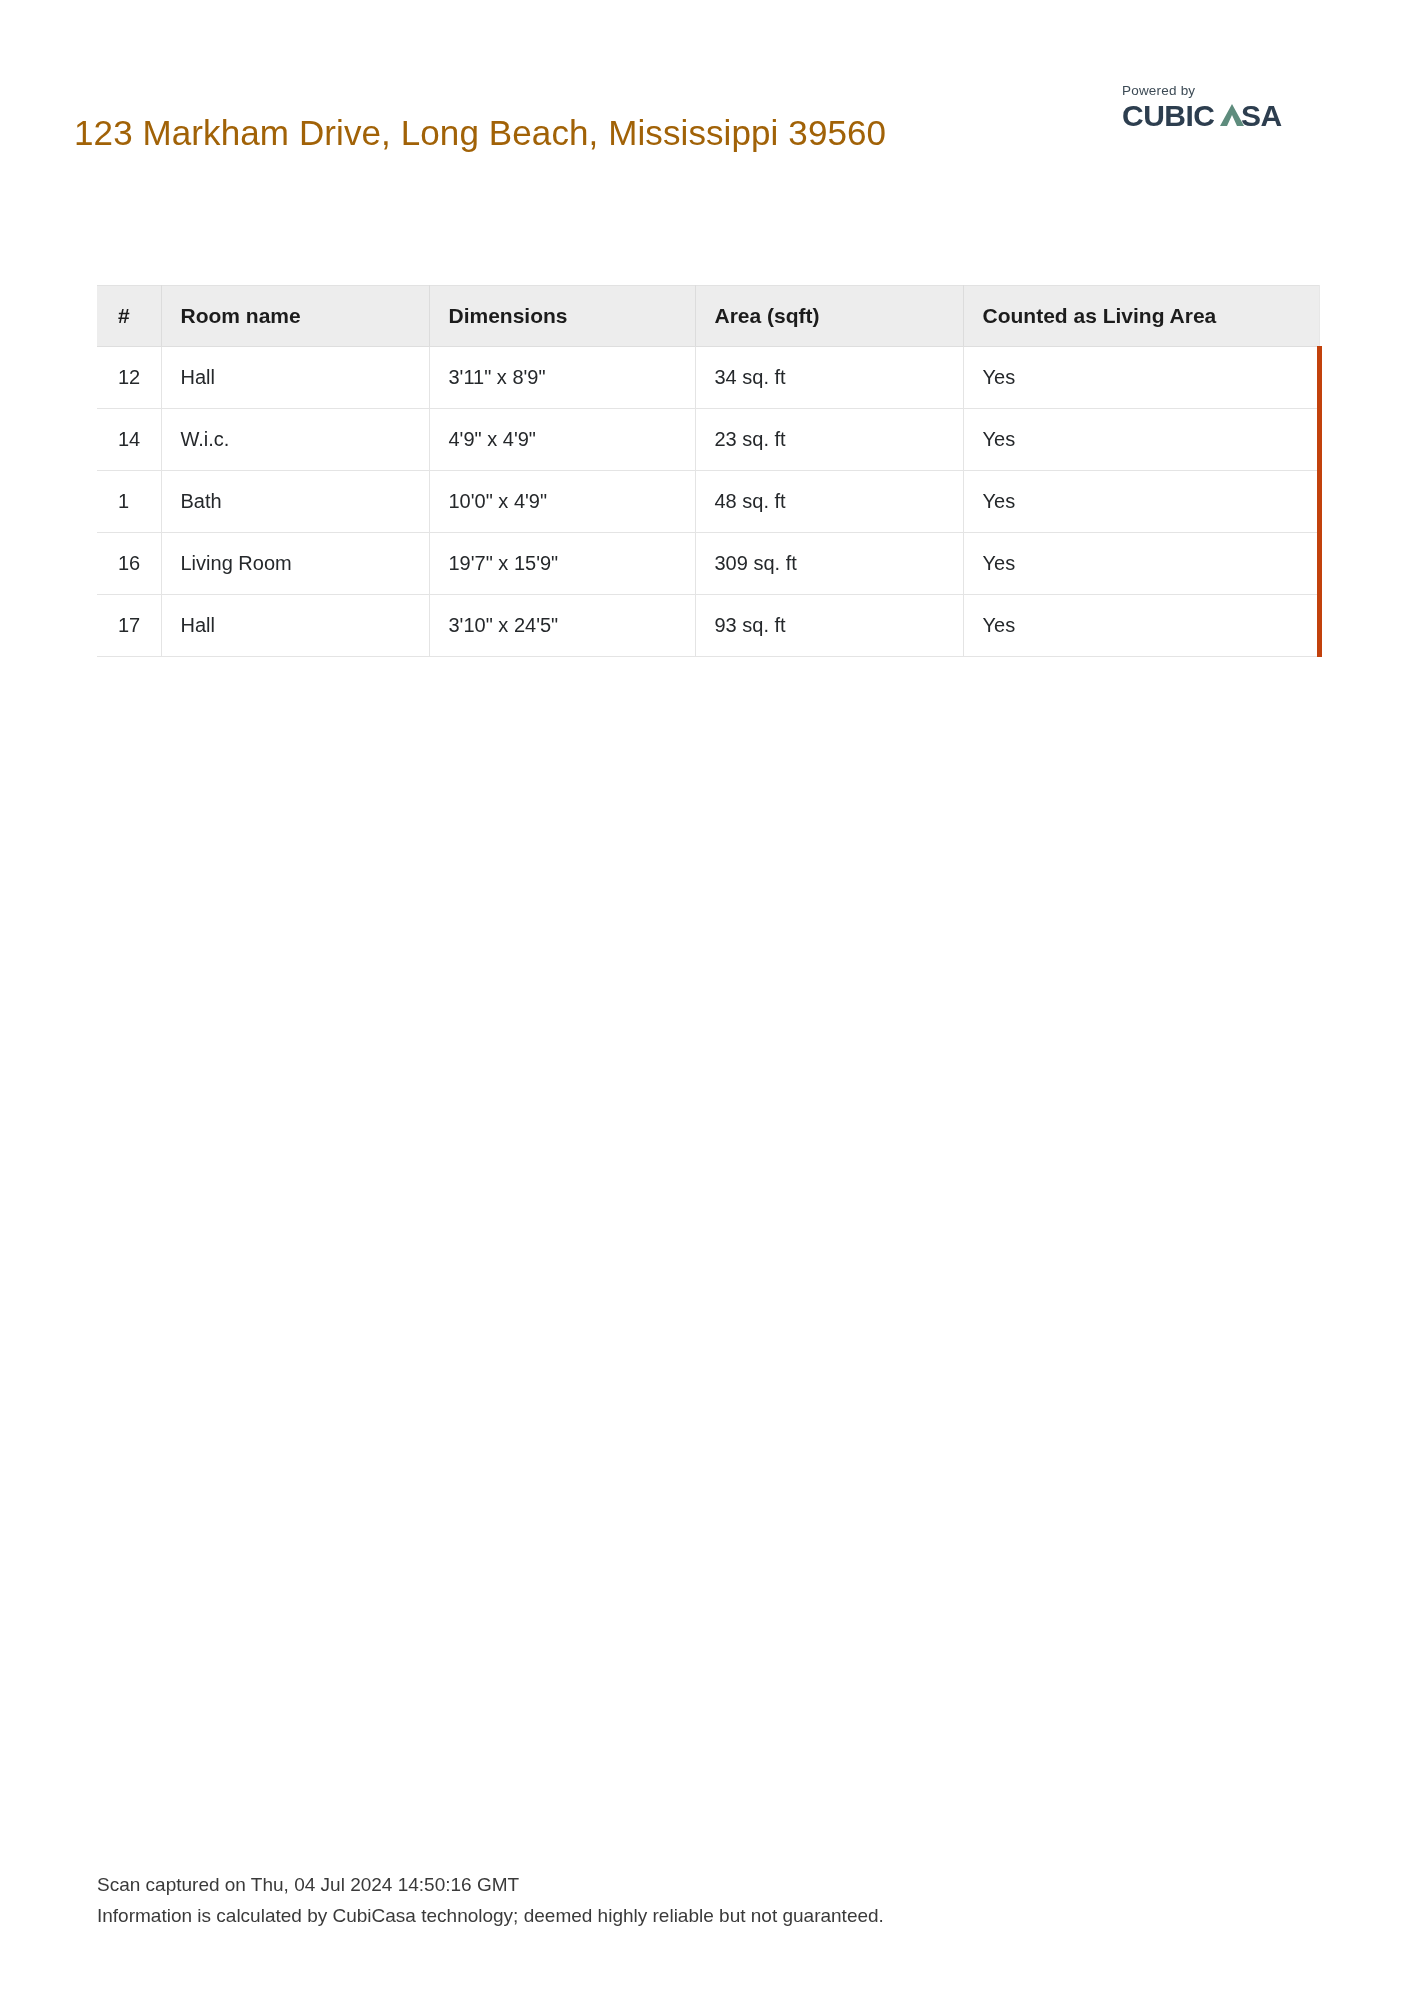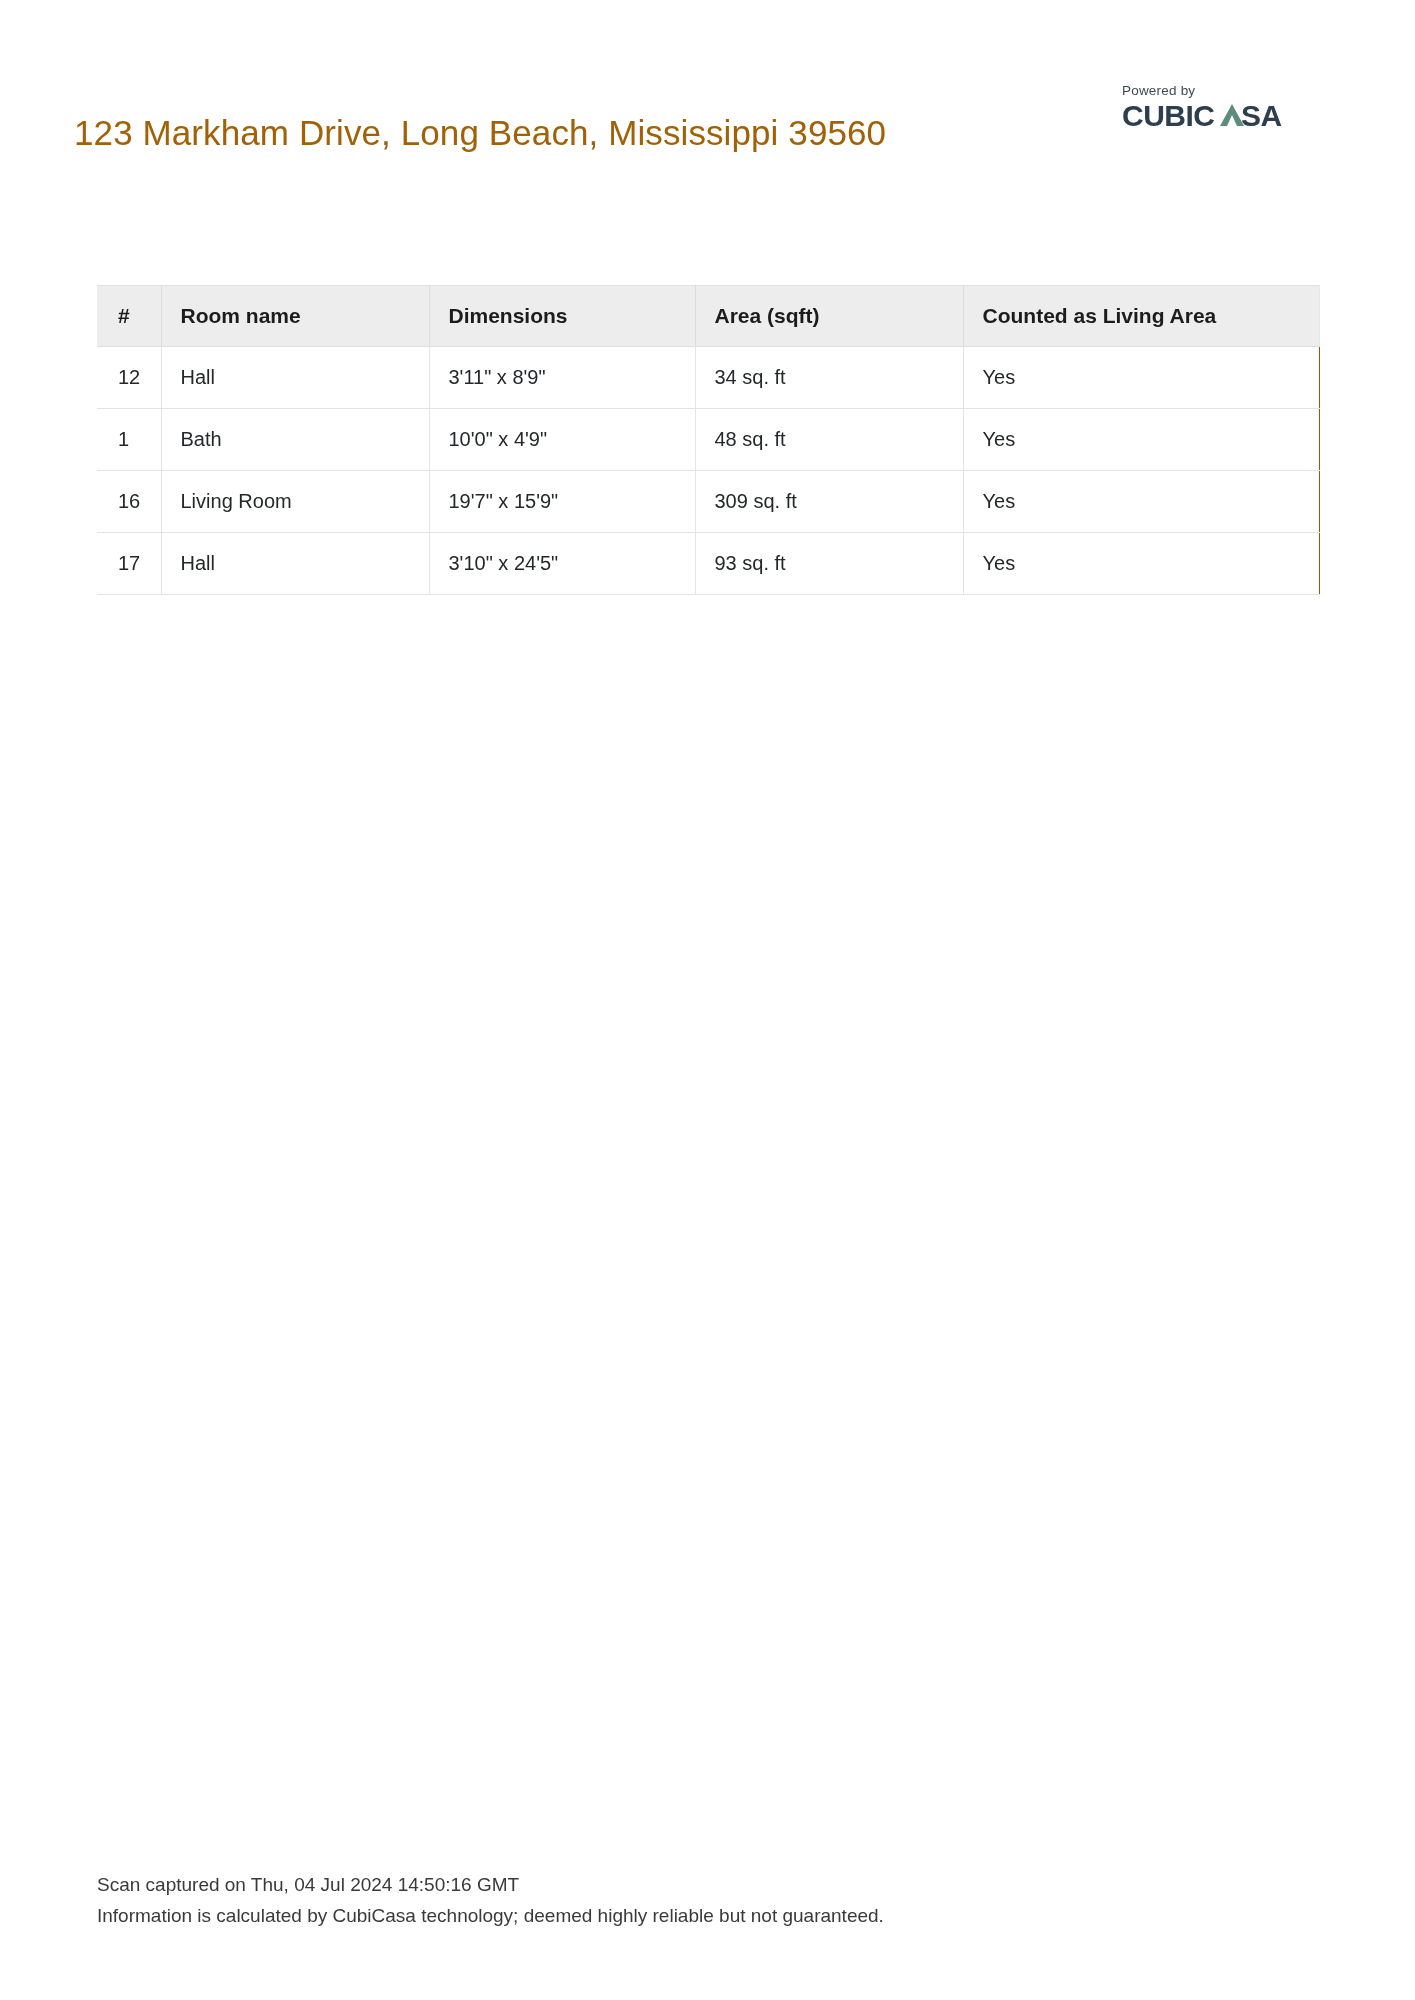--- a/index.html
+++ b/index.html
@@ -105,21 +105,21 @@
     font-weight: 400;
     color: #25282b;
     padding: 19px 0 19px 19px;
     border-bottom: 1px solid #e4e4e4;
     border-right: 1px solid #e4e4e4;
     vertical-align: middle;
     height: 54px;
     box-sizing: border-box;
     white-space: nowrap;
   }
-  table.room-table tbody td:last-child { border-right: 1px solid #c2410c; }
+  table.room-table tbody td:last-child { border-right: 5px solid #c2410c; }
   table.room-table tbody td.td-num { padding-left: 21px; }
   table.room-table tbody tr:last-child td { border-bottom: 1px solid #e4e4e4; }
 
   
   .footer {
     position: absolute;
     left: 97px;
     top: 1869px;
     width: 1220px;
   }
@@ -187,20 +187,27 @@
       </thead>
       <tbody>
         <tr>
           <td class="td-num">12</td>
           <td>Hall</td>
           <td>3'11" x 8'9"</td>
           <td>34 sq. ft</td>
           <td>Yes</td>
         </tr>
         <tr>
+          <td class="td-num">14</td>
+          <td>W.i.c.</td>
+          <td>4'9" x 4'9"</td>
+          <td>23 sq. ft</td>
+          <td>Yes</td>
+        </tr>
+        <tr>
           <td class="td-num">1</td>
           <td>Bath</td>
           <td>10'0" x 4'9"</td>
           <td>48 sq. ft</td>
           <td>Yes</td>
         </tr>
         <tr>
           <td class="td-num">16</td>
           <td>Living Room</td>
           <td>19'7" x 15'9"</td>

